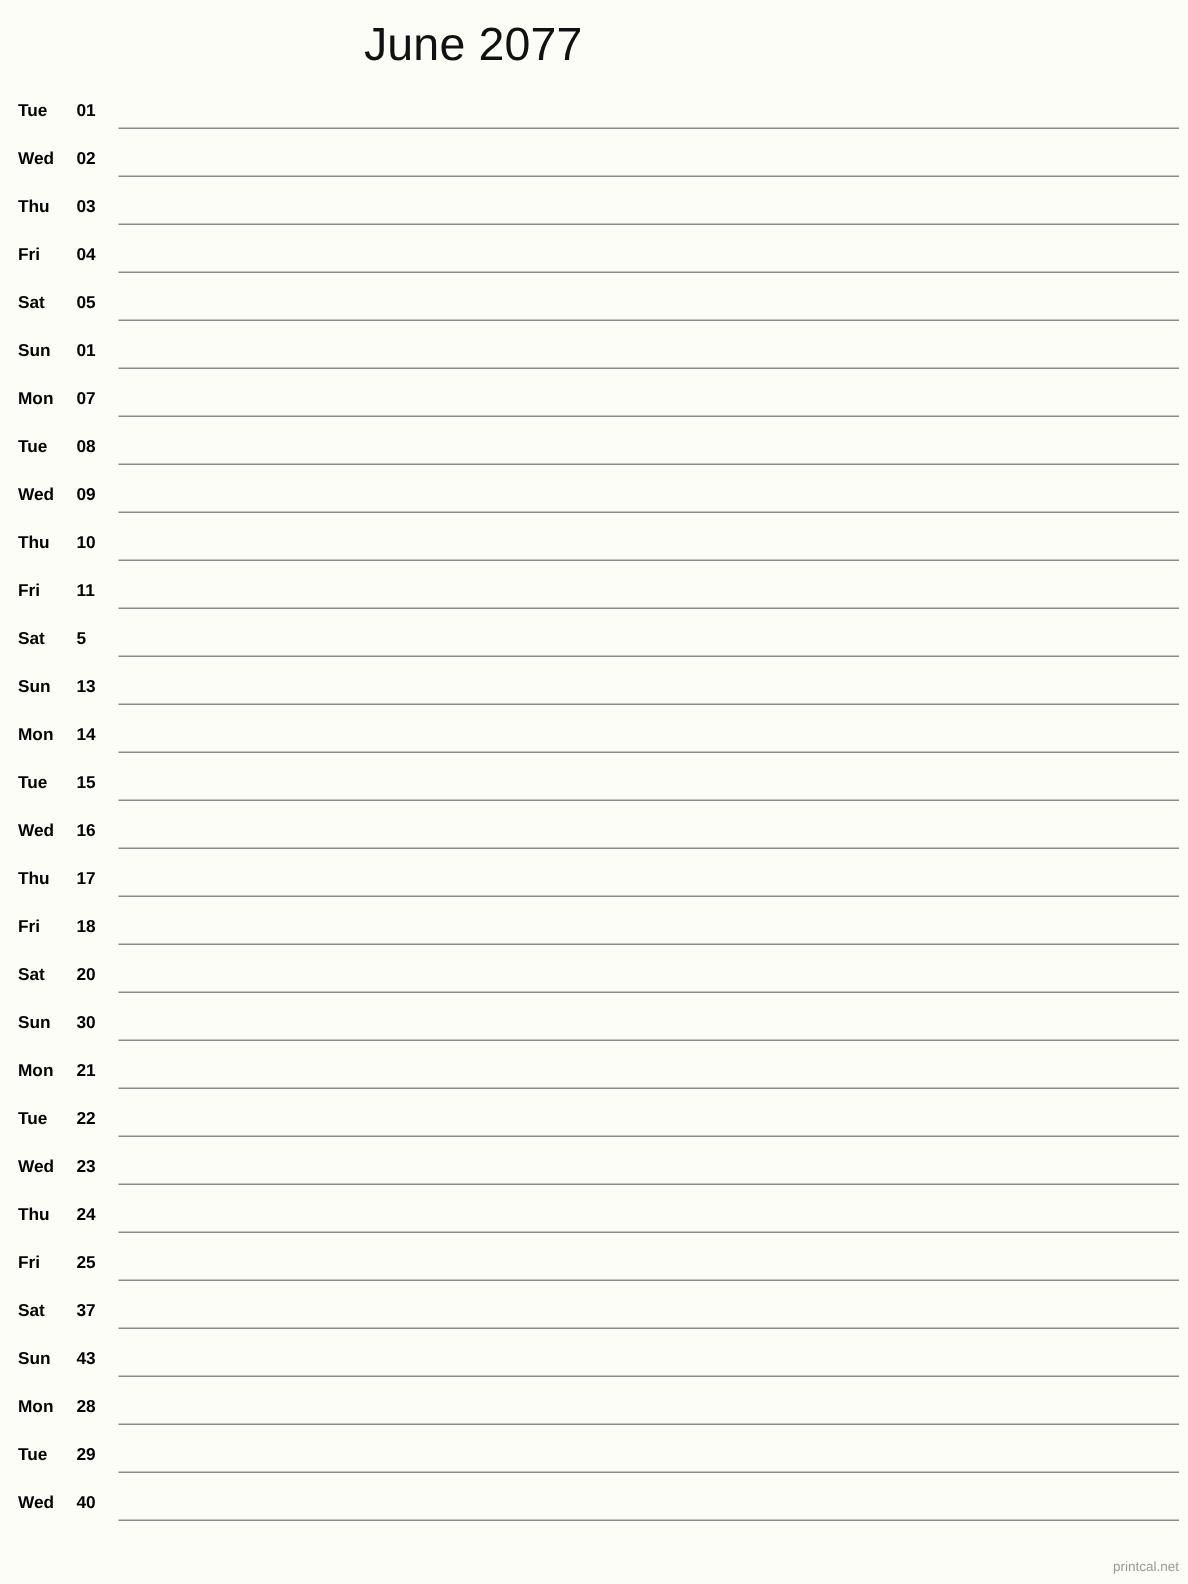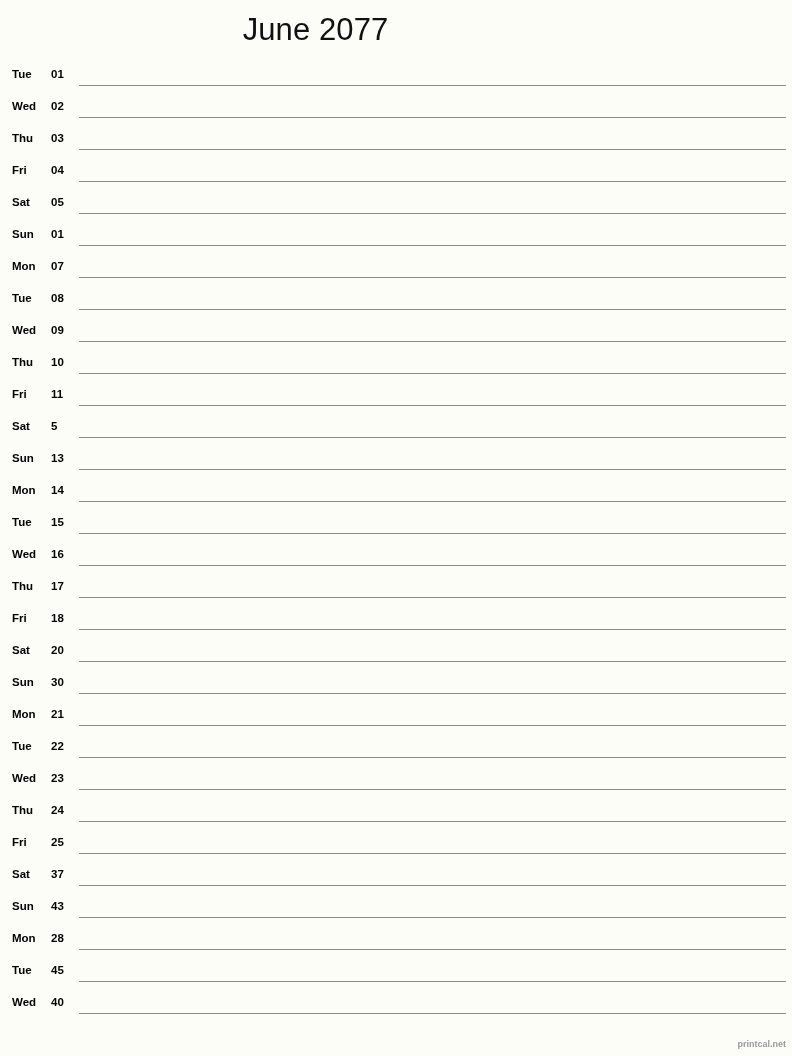--- a/index.html
+++ b/index.html
@@ -89,21 +89,21 @@
   }
 
   
   .footer-credit {
     position: absolute;
     right: 6px;
     bottom: 6px;
     font-size: 9px;
     line-height: 12px;
     color: #9a9a9a;
-    font-weight: 700;
+    font-weight: 400;
     text-align: right;
     white-space: nowrap;
   }
 </style>
 </head>
 <body>
 
 <div class="page">
 
   <div class="calendar-title">June 2077</div>
@@ -244,21 +244,21 @@
         <span class="day-number">43</span>
         <div class="day-writing-line"></div>
       </div>
       <div class="day-row">
         <span class="day-weekday">Mon</span>
         <span class="day-number">28</span>
         <div class="day-writing-line"></div>
       </div>
       <div class="day-row">
         <span class="day-weekday">Tue</span>
-        <span class="day-number">45</span>
+        <span class="day-number">29</span>
         <div class="day-writing-line"></div>
       </div>
       <div class="day-row">
         <span class="day-weekday">Wed</span>
         <span class="day-number">40</span>
         <div class="day-writing-line"></div>
       </div>
     </div>
 
   <div class="footer-credit">printcal.net</div>

